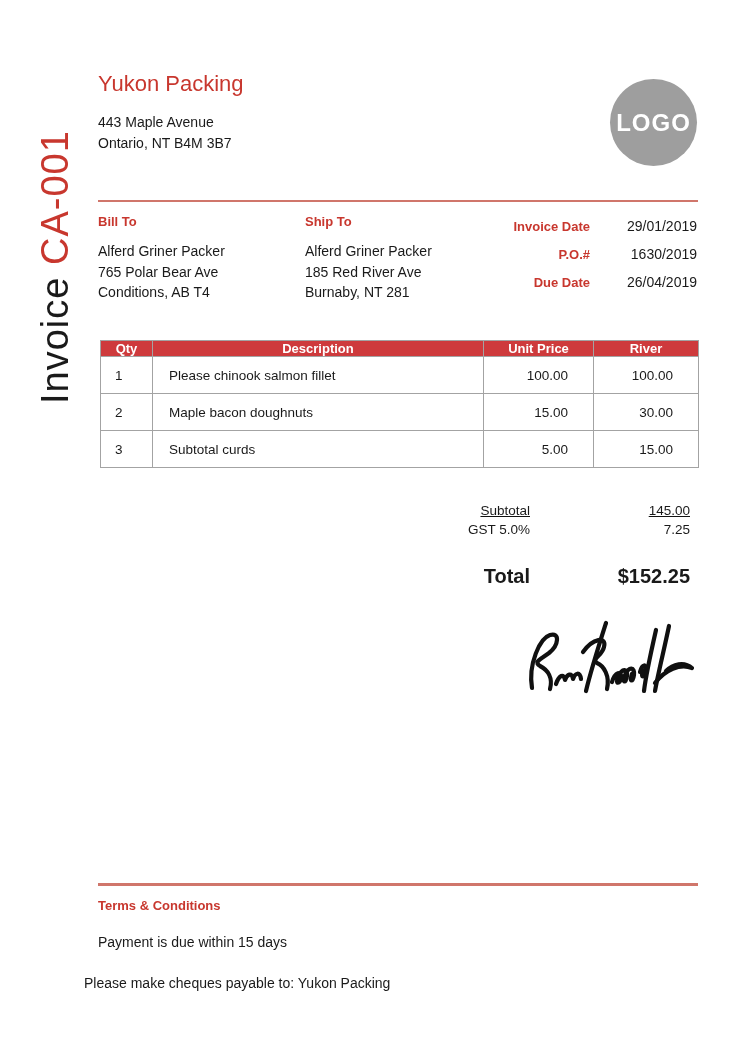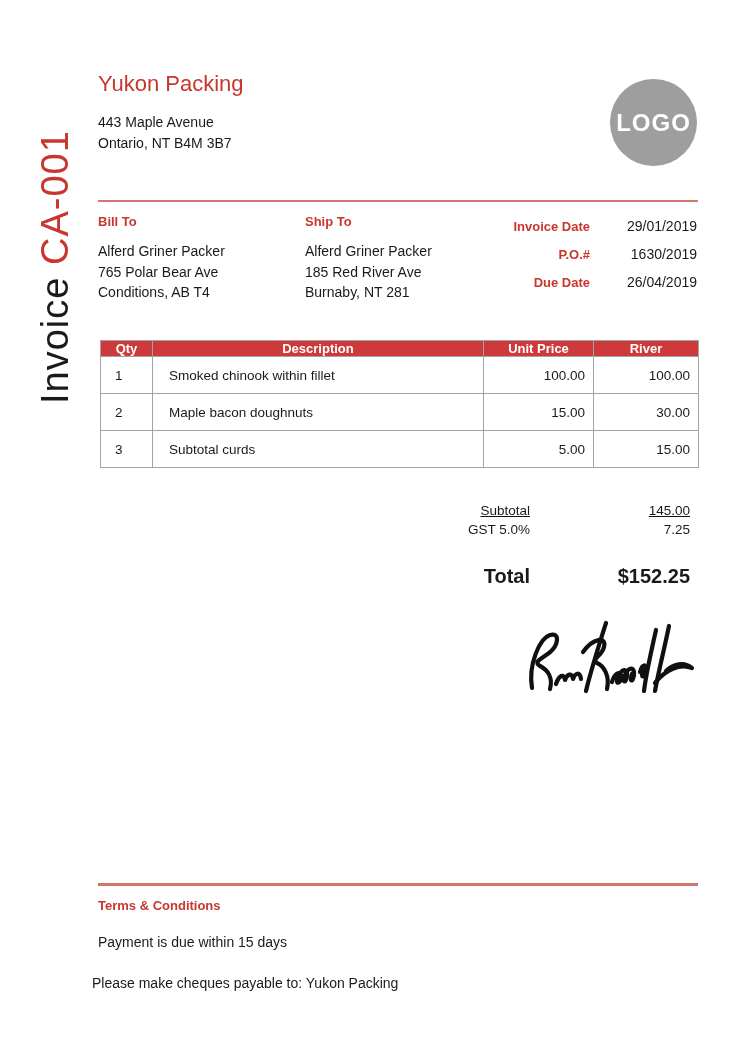--- a/index.html
+++ b/index.html
@@ -53,36 +53,36 @@
   .items th:first-child { border-left:1px solid #a3a3a3; }
   .items td {
     height:37px; font-size:13.5px; color:#1a1a1a; border:1px solid #a3a3a3; background:#fff;
   }
   .col-qty { width:52px; }
   .col-desc { width:331px; }
   .col-unit { width:110px; }
   .col-amt { width:105px; }
   td.cell-qty { padding-left:14px; text-align:left; }
   td.cell-desc { padding-left:16px; text-align:left; }
-  td.cell-num { padding-right:8px; text-align:right; }
+  td.cell-num { padding-right:25px; text-align:right; }
   .summary-row { display:flex; align-items:baseline; }
   .summary-label { width:130px; text-align:right; font-size:13.5px; color:#1a1a1a; }
   .summary-value { flex:1; text-align:right; font-size:13.5px; color:#1a1a1a;margin-left:40px; }
   .row-subtotal { position:absolute; top:503px; left:400px; width:290px;text-decoration:underline; }
   .row-tax { position:absolute; top:522px; left:400px; width:290px;gap:28px; }
   .row-total { position:absolute; top:565px; left:400px; width:290px; }
   .row-total .summary-label, .row-total .summary-value { font-size:20px; font-weight:bold; }
 
   
   .signature { position:absolute; left:518px; top:612px; width:182px; height:95px; }
 
   
   .terms-heading { position:absolute; left:98px; top:898px; font-size:13px; font-weight:bold; color:#c8372e; }
   .terms-line1 { position:absolute; left:98px; top:934px; font-size:14px; color:#1a1a1a; }
-  .terms-line2 { position:absolute; left:92px; top:975px; font-size:14px; color:#1a1a1a; }
+  .terms-line2 { position:absolute; left:84px; top:975px; font-size:14px; color:#1a1a1a; }
 </style>
 </head>
 <body>
 
 <div class="page">
 
   <div class="vertical-title">
     <span class="vt-prefix">Invoice </span><span class="vt-number">CA-001</span>
   </div>
 
@@ -142,21 +142,21 @@
       <tr>
         <th>Qty</th>
         <th>Description</th>
         <th>Unit Price</th>
         <th>River</th>
       </tr>
     </thead>
     <tbody>
       <tr>
         <td class="cell-qty">1</td>
-        <td class="cell-desc">Smoked chinook within fillet</td>
+        <td class="cell-desc">Please chinook salmon fillet</td>
         <td class="cell-num">100.00</td>
         <td class="cell-num">100.00</td>
       </tr>
       <tr>
         <td class="cell-qty">2</td>
         <td class="cell-desc">Maple bacon doughnuts</td>
         <td class="cell-num">15.00</td>
         <td class="cell-num">30.00</td>
       </tr>
       <tr>

